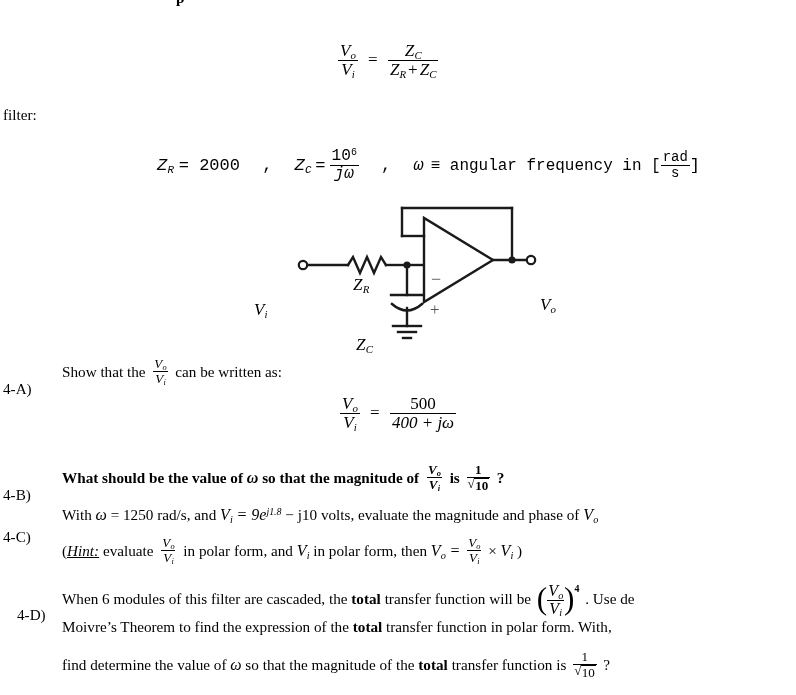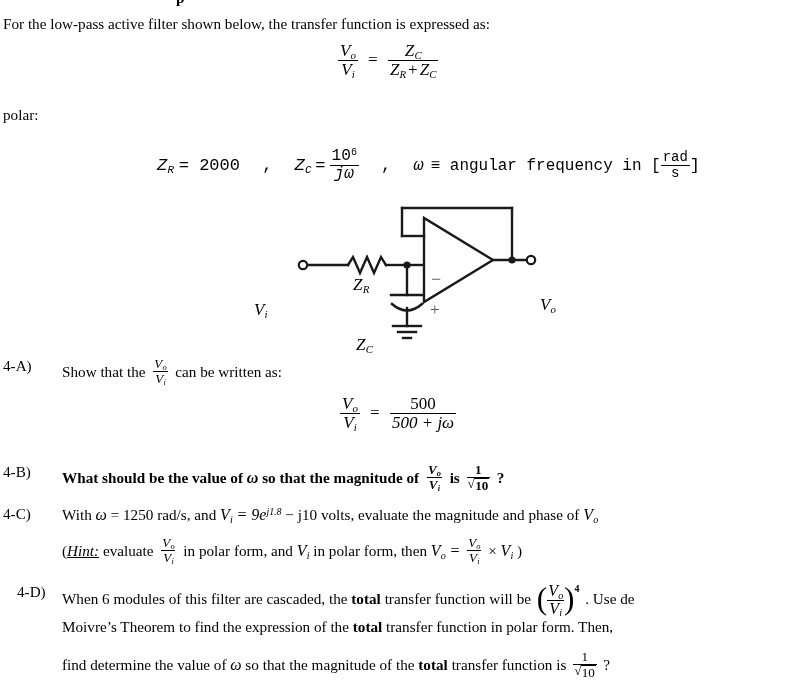--- a/index.html
+++ b/index.html
@@ -22,20 +22,21 @@
 
   
   .body-text {
     font-size: 15.2px;
     line-height: 1.25;
     white-space: nowrap;
   }
   .tag {
     font-size: 15.2px;
     white-space: nowrap;
+    margin-top: 23px;
   }
   .bold { font-weight: bold; }
   .ital { font-style: italic; }
   .und  { text-decoration: underline; }
 
   
   .math {
     font-family: "Liberation Serif", "DejaVu Serif", serif;
     font-style: italic;
     font-size: 16px;
@@ -136,35 +137,34 @@
 </style>
 </head>
 <body>
 
 <div class="page">
 
   <div class="clip-top">
     <div class="abs" style="left:176px; top:-11px; font-size:15.2px; font-weight:bold;">p</div>
   </div>
 
-  <div class="abs body-text" style="left:3px; top:14px;">For the low-pass active filter shown below, the transfer function is expressed as:</div>
 
   <div class="abs math" style="left:338px; top:42px; font-size:17px;">
     <span class="frac">
       <span class="num"><span>V</span><span class="sub">o</span></span>
       <span class="den"><span>V</span><span class="sub">i</span></span>
     </span>
     <span class="up" style="padding:0 6px;">=</span>
     <span class="frac">
       <span class="num"><span>Z</span><span class="sub">C</span></span>
       <span class="den"><span>Z</span><span class="sub">R</span><span class="up" style="padding:0 2px;">+</span><span>Z</span><span class="sub">C</span></span>
     </span>
   </div>
 
-  <div class="abs body-text" style="left:3px; top:105px;">polar:</div>
+  <div class="abs body-text" style="left:3px; top:105px;">filter:</div>
 
   <div class="abs math" style="left:157px; top:148px; font-size:17px;font-family:Liberation Mono, monospace;">
     <span><span>Z</span><span class="sub">R</span><span class="up" style="padding-left:5px;">= 2000</span></span>
     <span class="up" style="padding:0 12px;">,</span>
     <span><span>Z</span><span class="sub">C</span><span class="up" style="padding:0 4px;">=</span><span class="frac" style="font-size:0.95em;"><span class="num up"><span>10</span><span class="sup">6</span></span><span class="den"><span>j</span><span>ω</span></span></span></span>
     <span class="up" style="padding:0 12px;">,</span>
     <span><span>ω</span><span class="up" style="padding-left:7px; font-size:0.94em;">≡ angular frequency in [</span><span class="frac" style="font-size:0.82em;"><span class="num up">rad</span><span class="den up">s</span></span><span class="up">]</span></span>
   </div>
 
   <div class="circuit" style="left:250px; top:196px; width:320px; height:150px;">
@@ -240,21 +240,21 @@
   </div>
 
   <div class="abs math" style="left:340px; top:395px; font-size:17px;">
     <span class="frac">
       <span class="num"><span>V</span><span class="sub">o</span></span>
       <span class="den"><span>V</span><span class="sub">i</span></span>
     </span>
     <span class="up" style="padding:0 6px;">=</span>
     <span class="frac">
       <span class="num up">500</span>
-      <span class="den">500 + jω</span>
+      <span class="den">400 + jω</span>
     </span>
   </div>
 
   <div class="abs tag" style="left:3px; top:463px;">4-B)</div>
   <div class="abs body-text" style="left:62px; top:463px;font-weight:bold;">
     <span>What should be the value of</span>
     <span class="math">ω</span>
     <span>so that the magnitude of</span>
     <span class="ifrac math" style="margin:0 4px;">
       <span class="num"><span>V</span><span class="sub">o</span></span>
@@ -305,21 +305,21 @@
     <span class="bold">total</span>
     <span>transfer function will be</span>
     <span class="paren math" style="margin:0 2px;">
       <span class="pl">(</span><span class="inner"><span class="ifrac" style="font-size:1em; vertical-align:middle;"><span class="num"><span>V</span><span class="sub">o</span></span><span class="den"><span>V</span><span class="sub">i</span></span></span></span><span class="pr">)</span><span class="sup" style="top:-1.25em; font-weight:bold;">4</span>
     </span>
     <span>. Use de</span>
   </div>
   <div class="abs body-text" style="left:62px; top:617px;">
     <span>Moivre’s Theorem to find the expression of the</span>
     <span class="bold">total</span>
-    <span>transfer function in polar form.  Then,</span>
+    <span>transfer function in polar form.  With,</span>
   </div>
   <div class="abs body-text" style="left:62px; top:650px;">
     <span>find determine the value of</span>
     <span class="math">ω</span>
     <span>so that the magnitude of the</span>
     <span class="bold">total</span>
     <span>transfer function is</span>
     <span class="ifrac math" style="margin:0 3px; vertical-align:-0.50em;">
       <span class="num up">1</span>
       <span class="den"><span class="sqrt"><span class="rad">10</span></span></span>

